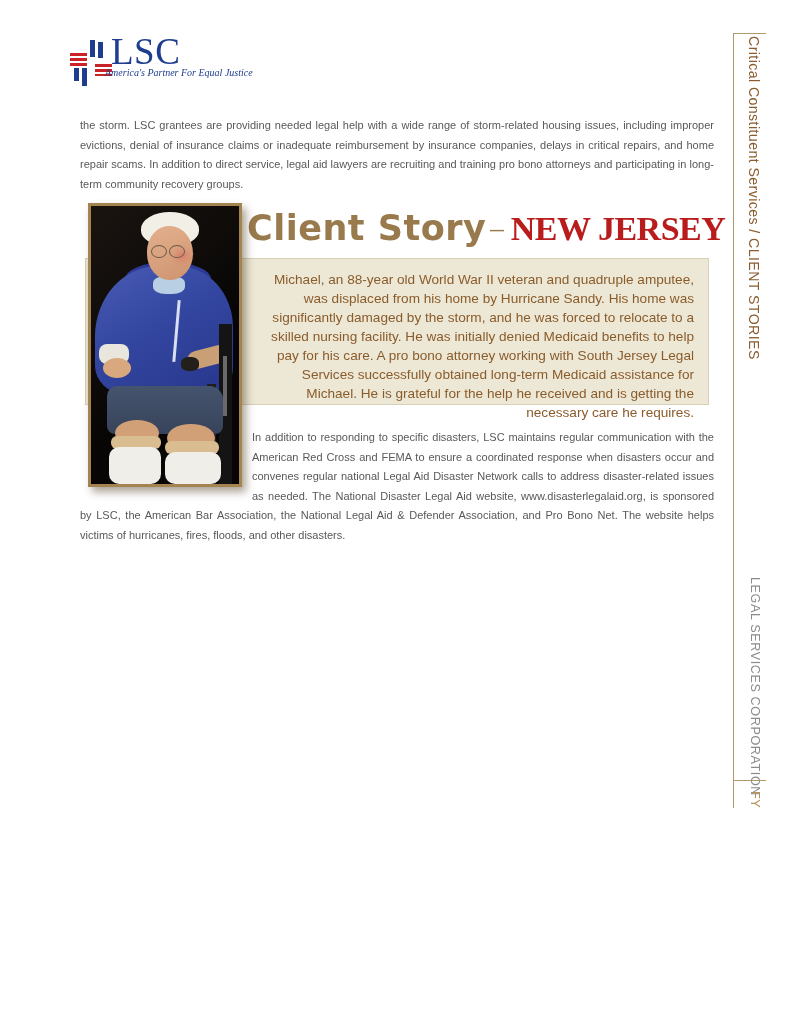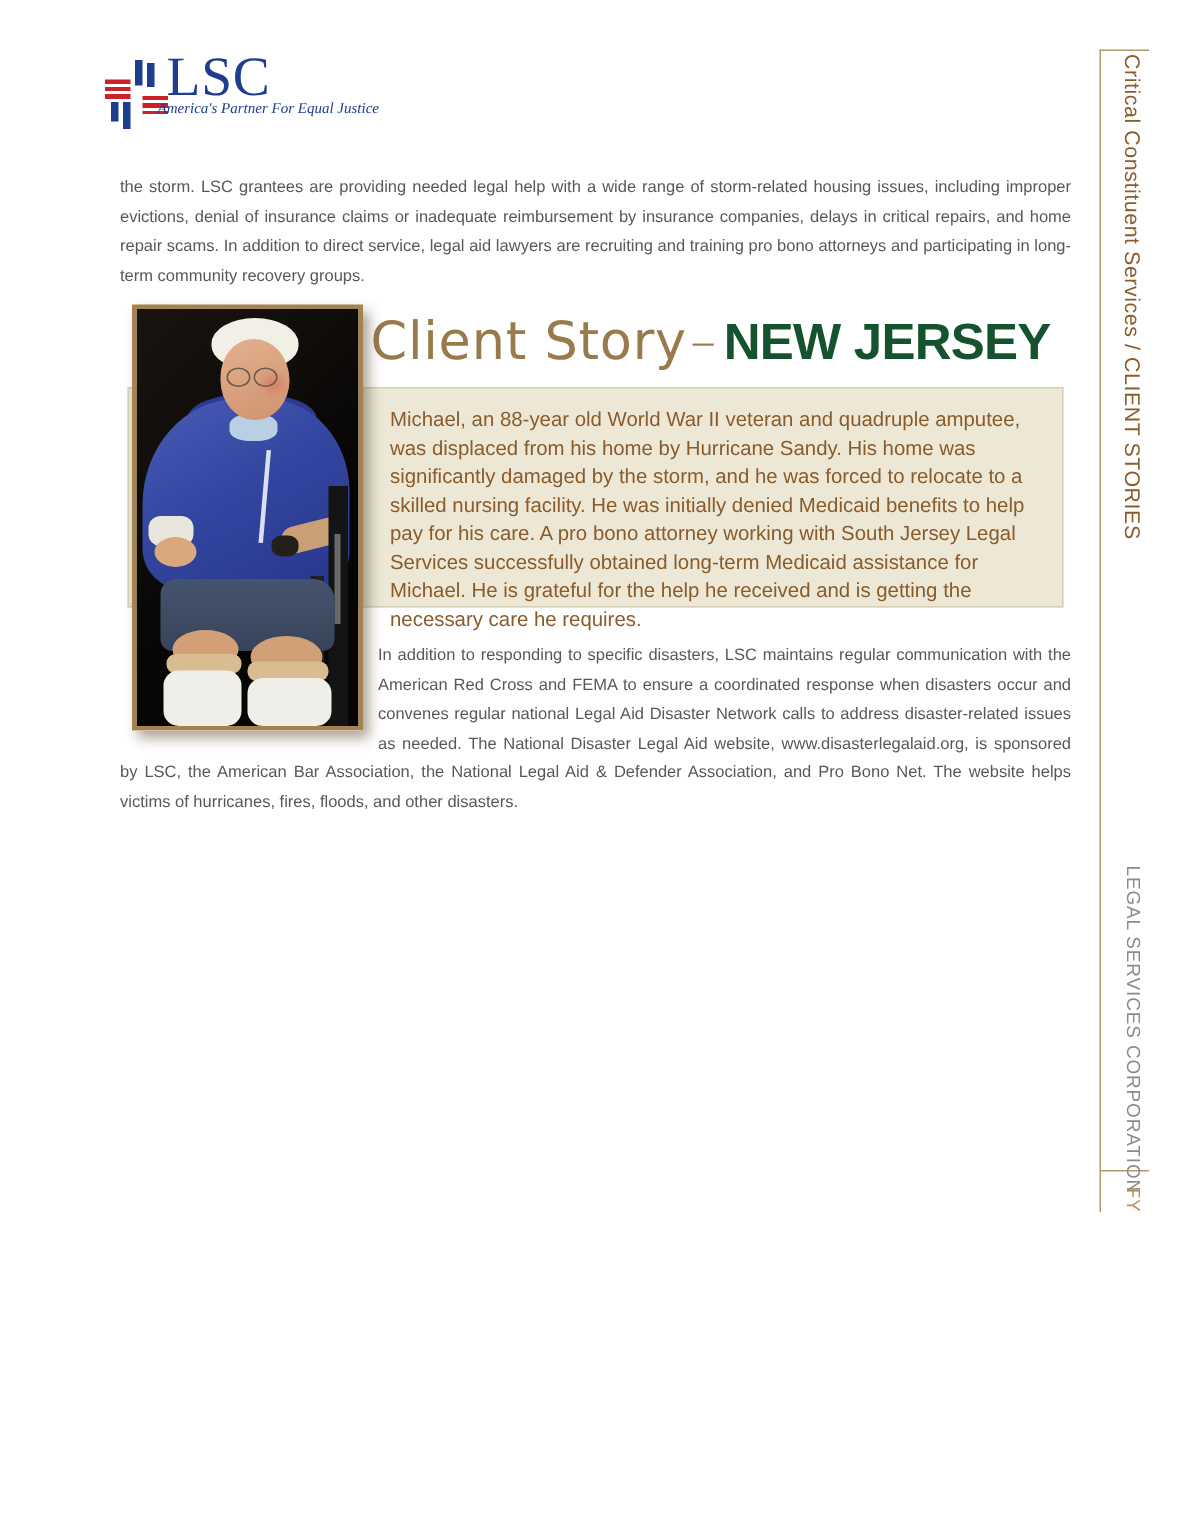--- a/index.html
+++ b/index.html
@@ -24,30 +24,30 @@
 
   
   .body-text{color:#57585a;font-size:11px;line-height:19.5px;text-align:justify;}
   #p1{position:absolute;left:80px;top:116px;width:634px;}
   #p2{position:absolute;left:80px;top:428px;width:634px;}
   .wrap-spacer{float:left;width:172px;height:78px;}
 
   
   .story-headline{position:absolute;left:247px;top:208px;height:48px;display:flex;
                   align-items:baseline;white-space:nowrap;}
-  .hl-light{font-family:"DejaVu Sans",sans-serif;font-weight:400;font-size:35px;
+  .hl-light{font-family:"DejaVu Sans",sans-serif;font-weight:700;font-size:35px;
             color:#997a4c;letter-spacing:0.5px;}
   .hl-dash{font-family:"DejaVu Sans",sans-serif;font-weight:200;font-size:35px;
            color:#997a4c;margin:0 2px;}
-  .hl-bold{font-family:Liberation Sans, sans-serif;font-weight:bold;font-size:34px;
-           color:#14532d;letter-spacing:-0.5px;margin-left:3px;}
+  .hl-bold{font-family:Liberation Serif, serif;font-weight:bold;font-size:34px;
+           color:#b91c1c;letter-spacing:-0.5px;margin-left:3px;}
   .story-box{position:absolute;left:85px;top:258px;width:624px;height:147px;
              background:#ece8d5;border:1px solid #d7d0b7;box-sizing:border-box;}
   .story-box-text{position:absolute;left:162px;top:11px;right:14px;
-                  color:#8a5b2b;font-size:13.6px;line-height:19px;text-align:left;padding-left:12px;}
+                  color:#8a5b2b;font-size:13.6px;line-height:19px;text-align:right;padding-left:12px;}
 
   
   .photo{position:absolute;left:88px;top:203px;width:148px;height:278px;
          border:3px solid #a3834f;background:linear-gradient(135deg,#1a1410 0%,#070605 60%);
          box-shadow:4px 5px 8px rgba(70,50,25,.45);overflow:hidden;}
   .photo div{position:absolute;}
   .ph-jacket{left:4px;top:60px;width:138px;height:128px;
              background:linear-gradient(150deg,#4a5cb5 0%,#3346a0 45%,#28368c 100%);
              border-radius:46% 40% 18% 22% / 55% 48% 20% 22%;}
   .ph-hood{left:34px;top:56px;width:86px;height:34px;background:#2c3a93;border-radius:50%;}

